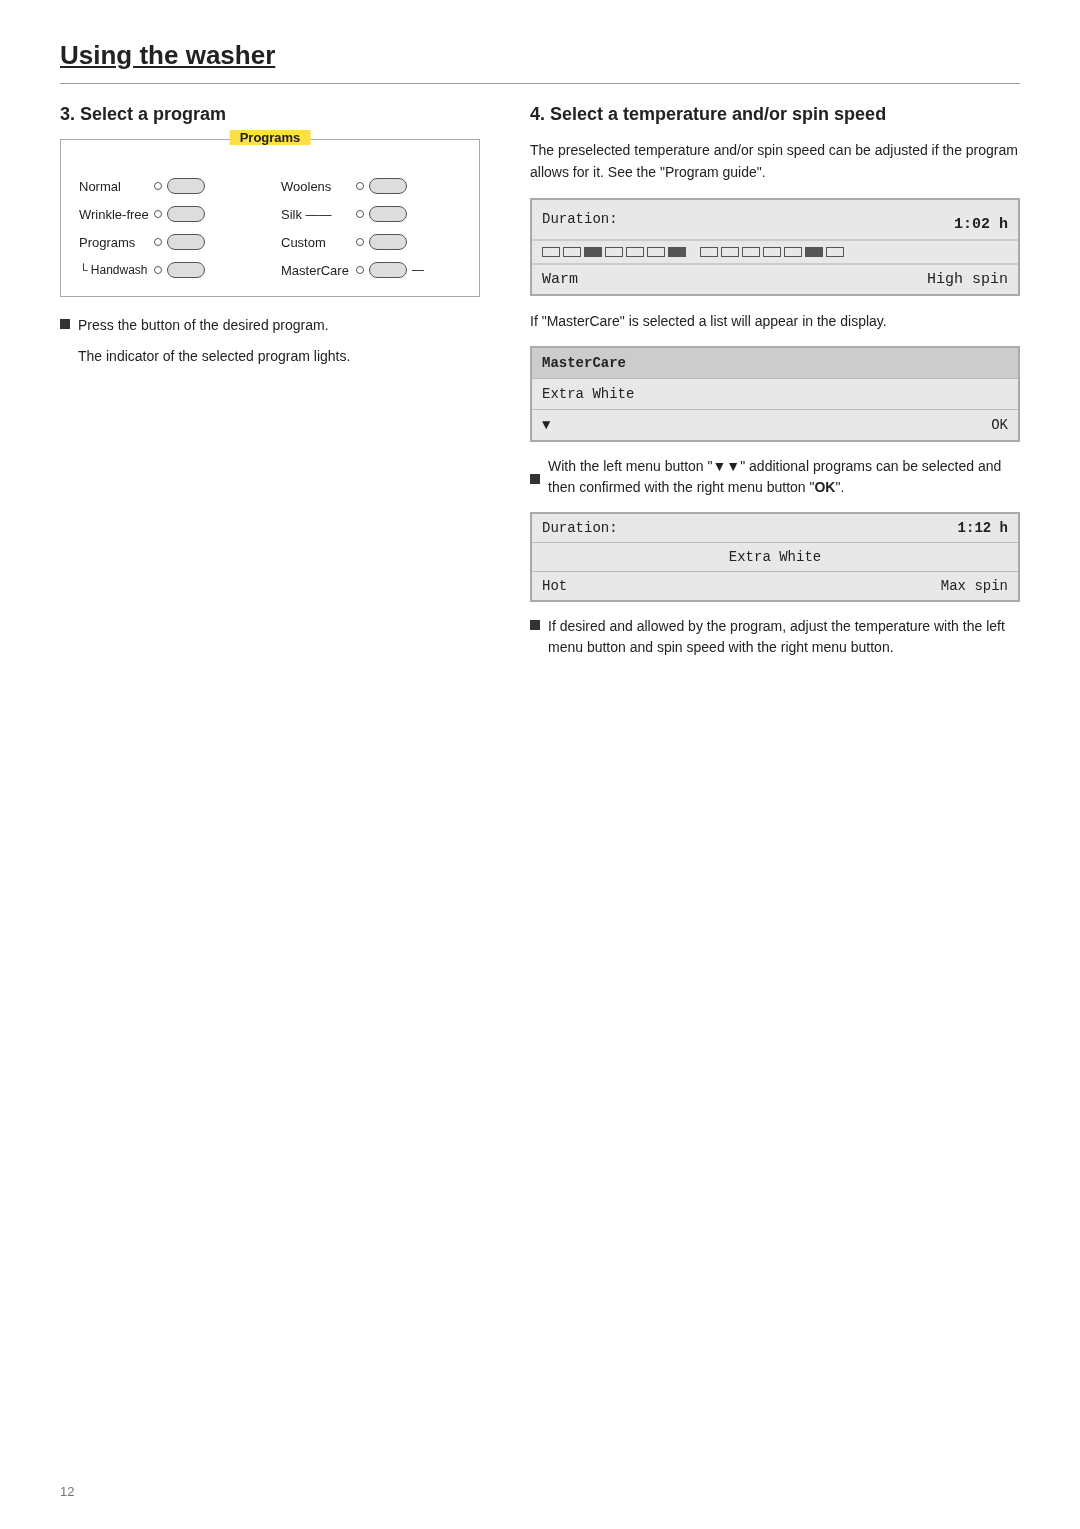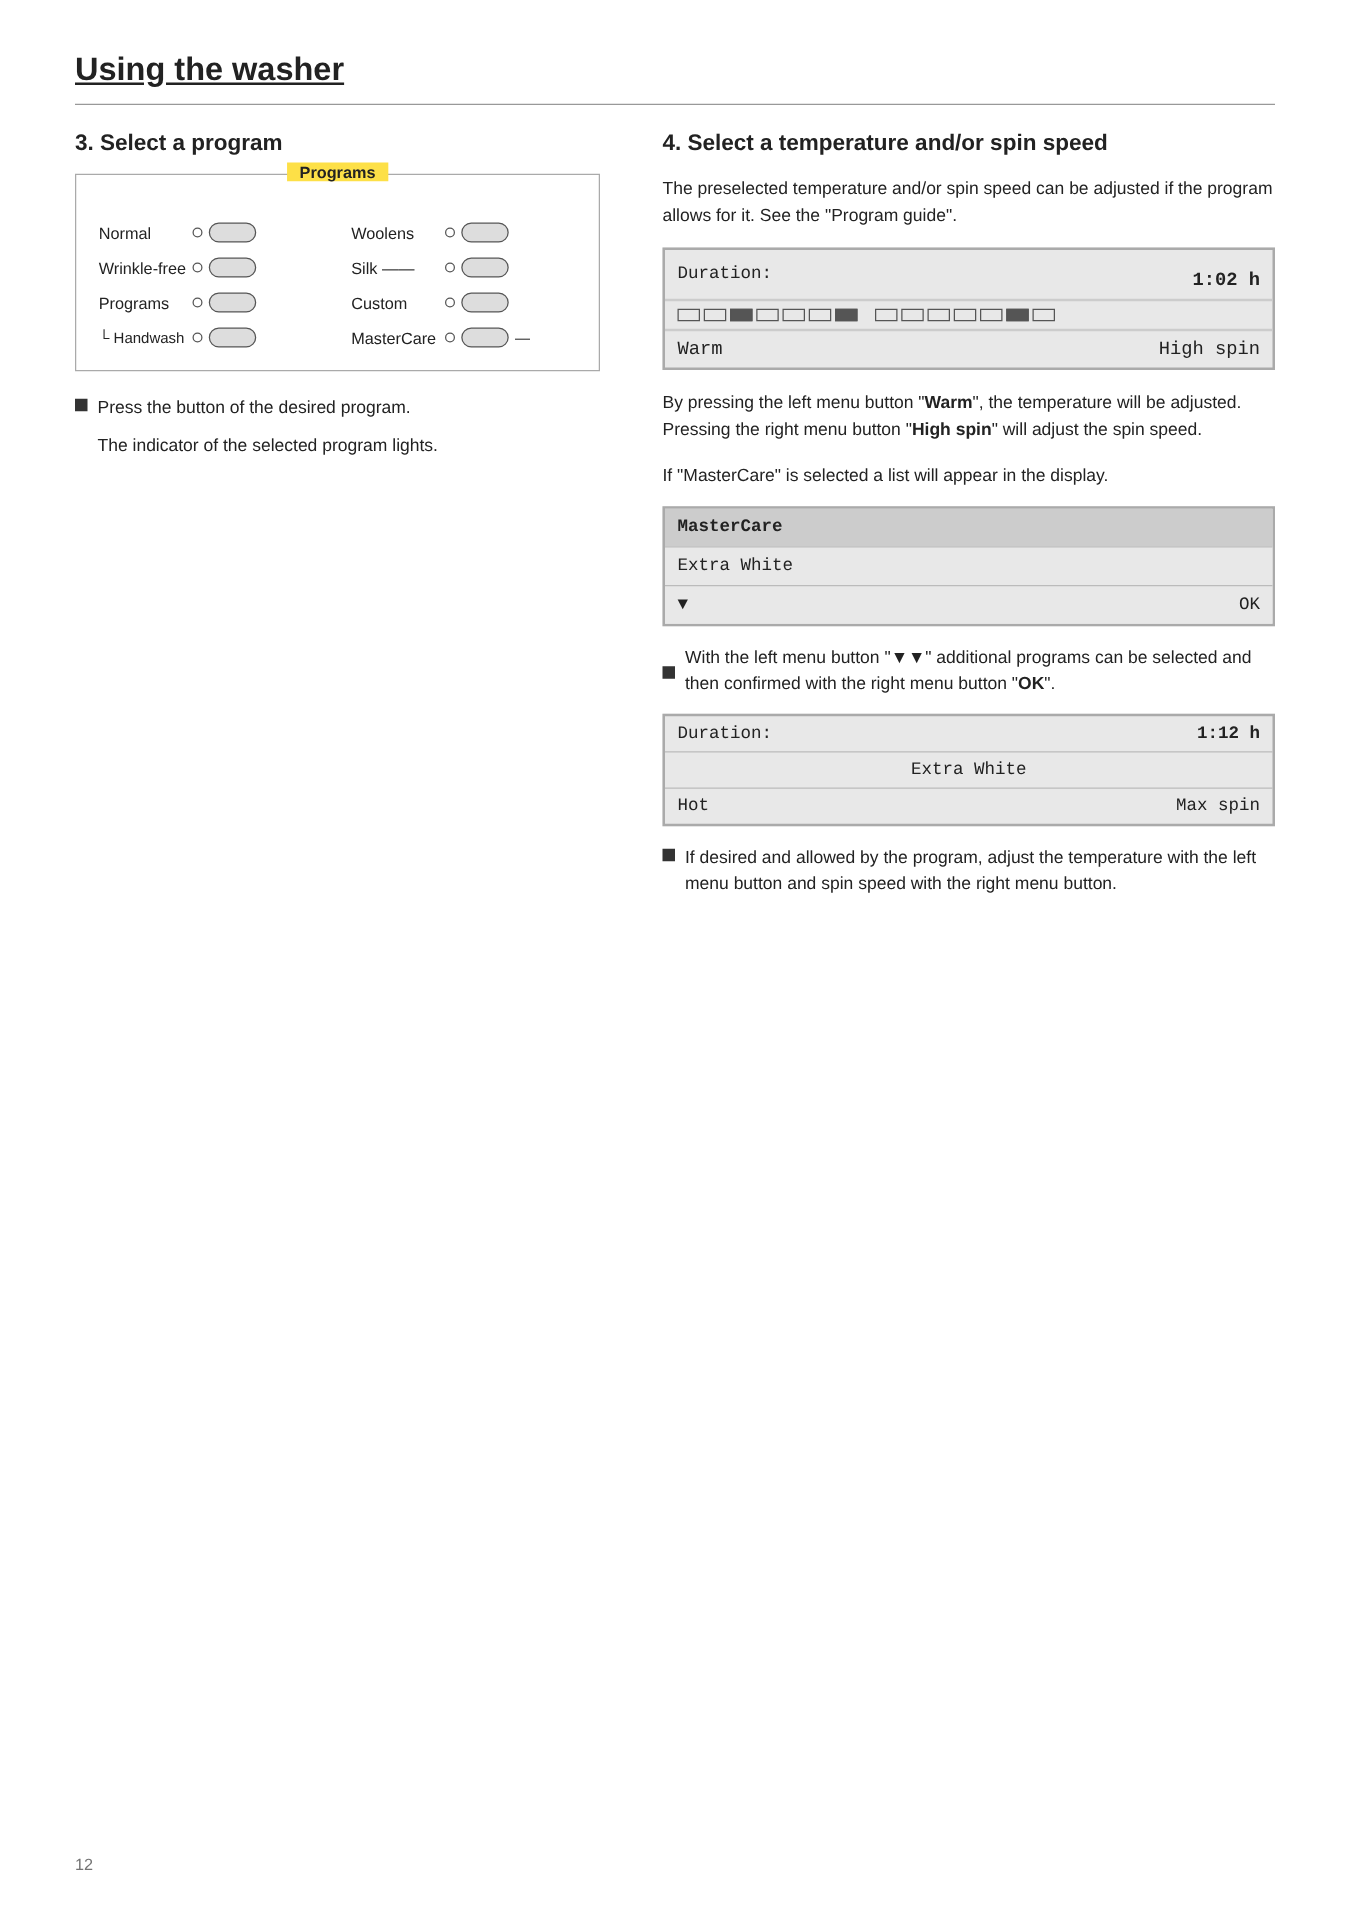--- a/index.html
+++ b/index.html
@@ -372,23 +372,20 @@
           <div class="seg filled"></div>
           <div class="seg empty"></div>
         </div>
       </div>
       <div class="display-row bottom">
         <span>Warm</span>
         <span>High spin</span>
       </div>
     </div>
 
-    <p class="body-text">
-      By pressing the left menu button "<strong>Warm</strong>", the temperature will be adjusted. Pressing the right menu button "<strong>High spin</strong>" will adjust the spin speed.
-    </p>
 
     <p class="body-text">If "MasterCare" is selected a list will appear in the display.</p>
 
     <div class="mc-display">
       <div class="mc-row header">MasterCare</div>
       <div class="mc-row item">Extra White</div>
       <div class="mc-row footer">
         <span>▼</span>
         <span>OK</span>
       </div>

